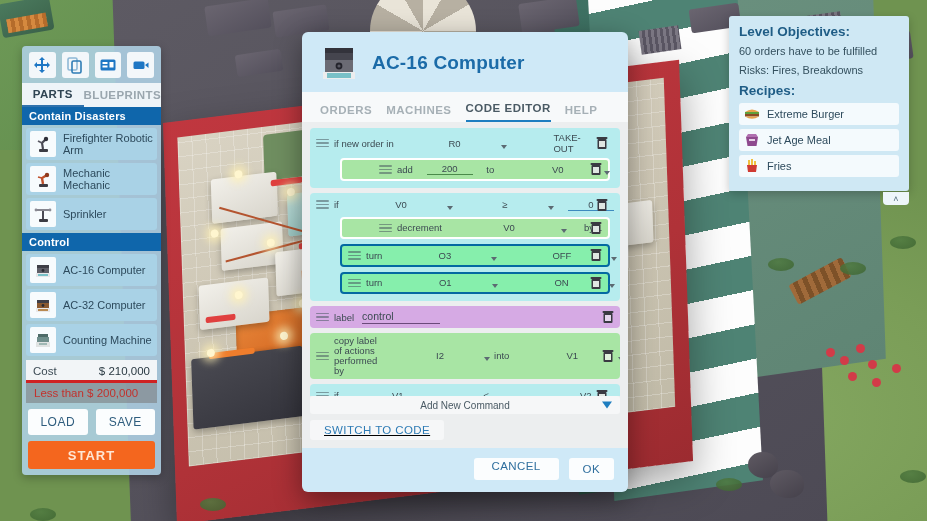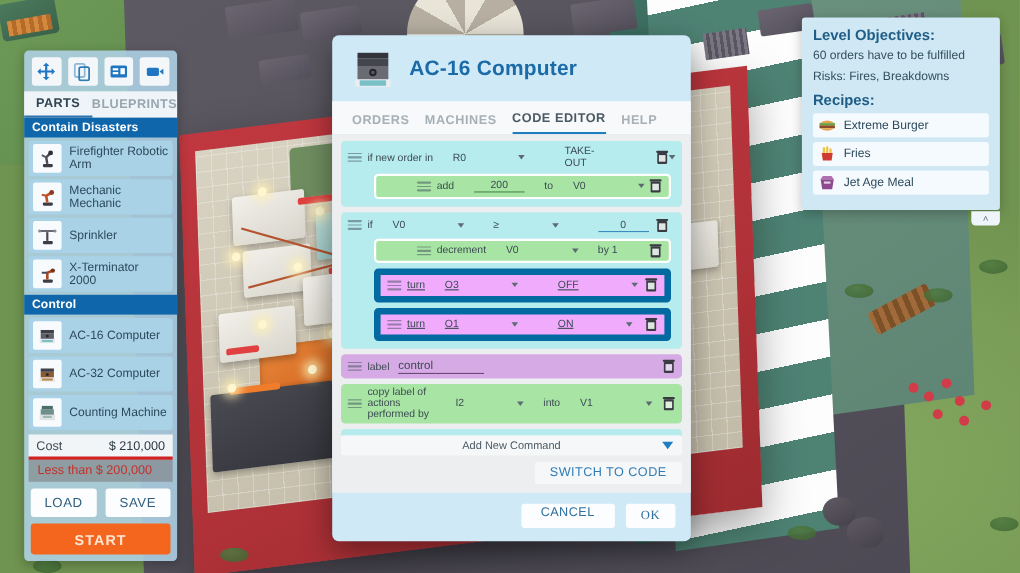--- a/index.html
+++ b/index.html
@@ -238,35 +238,35 @@
   }
   .cmd-list { flex: 1; overflow: hidden; }
 
   .cmd {
     border-radius: 4px; margin-bottom: 5px; position: relative;
     display: flex; align-items: center; min-height: 22px; padding: 3px 6px;
     font-size: 9.5px; color: #3c4a52;
   }
   .cmd.if       { background: #b6ecee; }
   .cmd.green    { background: #a8e5a4; border: 2px solid #ffffff; padding-left: 37px; }
-  .cmd.yellow   { background: #f0abfc; border: 6px solid #0369a1; text-decoration: underline; }
+  .cmd.yellow   { background: #86efac; border: 2px solid #0369a1; }
   .cmd.purple   { background: #d6aae4; }
   .cmd.copy     { background: #a8e5a4; }
   .nest-wrap { padding: 0 4px 2px 24px; }
 
   .handle { width: 13px; flex: 0 0 auto; margin-right: 5px; opacity: .55; }
   .handle span {
     display: block; height: 1.5px; background: #4a5a62;
     margin: 2px 0; border-radius: 1px;
   }
   .ctext { white-space: nowrap; }
   .ctext.two { line-height: 1.05; white-space: normal; width: 62px; }
   .drop {
-    display: inline-flex; align-items: center; gap: 20px;
-    min-width: 34px; cursor: pointer;
+    display: inline-flex; align-items: flex-end; gap: 20px;
+    min-width: 34px; cursor: pointer; margin-left: 44px;
   }
   .drop .val { color: #3c4a52; }
   .caret {
     width: 0; height: 0; border-left: 3.5px solid transparent;
     border-right: 3.5px solid transparent; border-top: 4px solid #5c6a72;
   }
   .numfield {
     border-bottom: 1.5px solid #4a8a4a; min-width: 46px;
     text-align: center; cursor: text;
   }
@@ -286,34 +286,34 @@
     background: #f6f7f8; border-radius: 3px; height: 18px;
     display: flex; align-items: center; justify-content: center;
     position: relative; font-size: 10px; color: #4a5a64; cursor: pointer;
     margin-bottom: 6px;
   }
   .addcmd .caret-big {
     position: absolute; right: 8px; top: 50%; transform: translateY(-50%);
     width: 0; height: 0; border-left: 5px solid transparent;
     border-right: 5px solid transparent; border-top: 7px solid #1f7ec0;
   }
-  .switch-row { display: flex; justify-content: flex-end; padding-bottom: 8px; }
+  .switch-row { display: flex; justify-content: flex-start; padding-bottom: 8px; text-decoration: underline; }
   .switch-btn {
     background: #f6f7f8; border-radius: 3px; padding: 4px 14px;
     font-size: 11.5px; color: #2f7cb5; letter-spacing: .4px; cursor: pointer;
   }
   .modal-foot {
     display: flex; justify-content: flex-end; gap: 10px;
     padding: 10px 14px 12px 14px;
   }
   .foot-btn {
     background: #fbfdfe; border-radius: 3px; padding: 2px 18px;
     font-size: 11.5px; color: #2f6f9e; letter-spacing: .4px; cursor: pointer;
   }
-  .foot-btn.ok { padding: 5px 14px; font-family: Liberation Serif, serif; }
+  .foot-btn.ok { padding: 5px 14px; }
 </style>
 </head>
 <body>
 
 <div class="scene">
   <div class="grass"></div>
   <div class="grass-dark"></div>
   <div class="lot"></div>
   <div class="lot2"></div>
   <div class="awning-green"></div>
@@ -489,31 +489,20 @@
         <rect x="6" y="15" width="9" height="3" rx="1" fill="#3c3c44"></rect>
         <rect x="9" y="7" width="2" height="8" fill="#4a4a54"></rect>
         <path d="M3 6 H17" stroke="#6a6a74" stroke-width="1.6"></path>
         <circle cx="3" cy="6" r="1.4" fill="#8a8a94"></circle>
         <circle cx="17" cy="6" r="1.4" fill="#8a8a94"></circle>
       </svg>
     </div>
     <div class="part-label">Sprinkler</div>
   </div>
 
-  <div class="part-item">
-    <div class="part-icon">
-      <svg width="20" height="20" viewBox="0 0 20 20">
-        <rect x="6" y="15" width="9" height="3" rx="1" fill="#3c3c44"></rect>
-        <path d="M10 15 L10 9 L15 7" stroke="#b0481f" stroke-width="2.4" fill="none"></path>
-        <circle cx="15" cy="7" r="2" fill="#7d3114"></circle>
-        <path d="M10 9 L5 9" stroke="#4a4a54" stroke-width="1.8"></path>
-      </svg>
-    </div>
-    <div class="part-label">X-Terminator 2000</div>
-  </div>
 
   <div class="cat-head">Control</div>
 
   <div class="part-item">
     <div class="part-icon">
       <svg width="20" height="20" viewBox="0 0 20 20">
         <rect x="3" y="13" width="14" height="4" fill="#e8e8ea"></rect>
         <rect x="4" y="8" width="12" height="5" fill="#5f5f68"></rect>
         <rect x="4" y="5" width="12" height="3" fill="#3e3e46"></rect>
         <rect x="5" y="14" width="10" height="2" fill="#79c0c7"></rect>
@@ -572,35 +561,35 @@
       <path d="M1 5 Q8 0 15 5 Z" fill="#e6a24a"></path>
       <rect x="1" y="5" width="14" height="2" fill="#5fa03c"></rect>
       <rect x="1" y="7" width="14" height="2.5" fill="#8a4b26"></rect>
       <path d="M1 9.5 Q8 14 15 9.5 Z" fill="#e6a24a"></path>
     </svg>
     <span class="rec-label">Extreme Burger</span>
   </div>
 
   <div class="rec-item">
     <svg width="16" height="14" viewBox="0 0 16 14">
+      <path d="M2 4 H14 L12.5 13 H3.5 Z" fill="#8e4a8e"></path>
+      <path d="M2 4 L4 1 H12 L14 4 Z" fill="#b070b0"></path>
+      <rect x="5" y="6" width="6" height="2" fill="#e6d2e6"></rect>
+    </svg>
+    <span class="rec-label">Jet Age Meal</span>
+  </div>
+
+  <div class="rec-item">
+    <svg width="16" height="14" viewBox="0 0 16 14">
       <rect x="4" y="1" width="2" height="6" fill="#f0c040"></rect>
       <rect x="7" y="0" width="2" height="7" fill="#f0c040"></rect>
       <rect x="10" y="2" width="2" height="5" fill="#f0c040"></rect>
       <path d="M3 6 H13 L12 13 H4 Z" fill="#cf3a32"></path>
     </svg>
     <span class="rec-label">Fries</span>
-  </div>
-
-  <div class="rec-item">
-    <svg width="16" height="14" viewBox="0 0 16 14">
-      <path d="M2 4 H14 L12.5 13 H3.5 Z" fill="#8e4a8e"></path>
-      <path d="M2 4 L4 1 H12 L14 4 Z" fill="#b070b0"></path>
-      <rect x="5" y="6" width="6" height="2" fill="#e6d2e6"></rect>
-    </svg>
-    <span class="rec-label">Jet Age Meal</span>
   </div>
 </div>
 <div class="obj-collapse">˄</div>
 
 <div class="modal">
 
   <div class="modal-head">
     <svg width="42" height="42" viewBox="0 0 42 42">
       <rect x="5" y="30" width="32" height="7" fill="#ecedee"></rect>
       <rect x="7" y="18" width="28" height="12" fill="#6b6b74"></rect>

